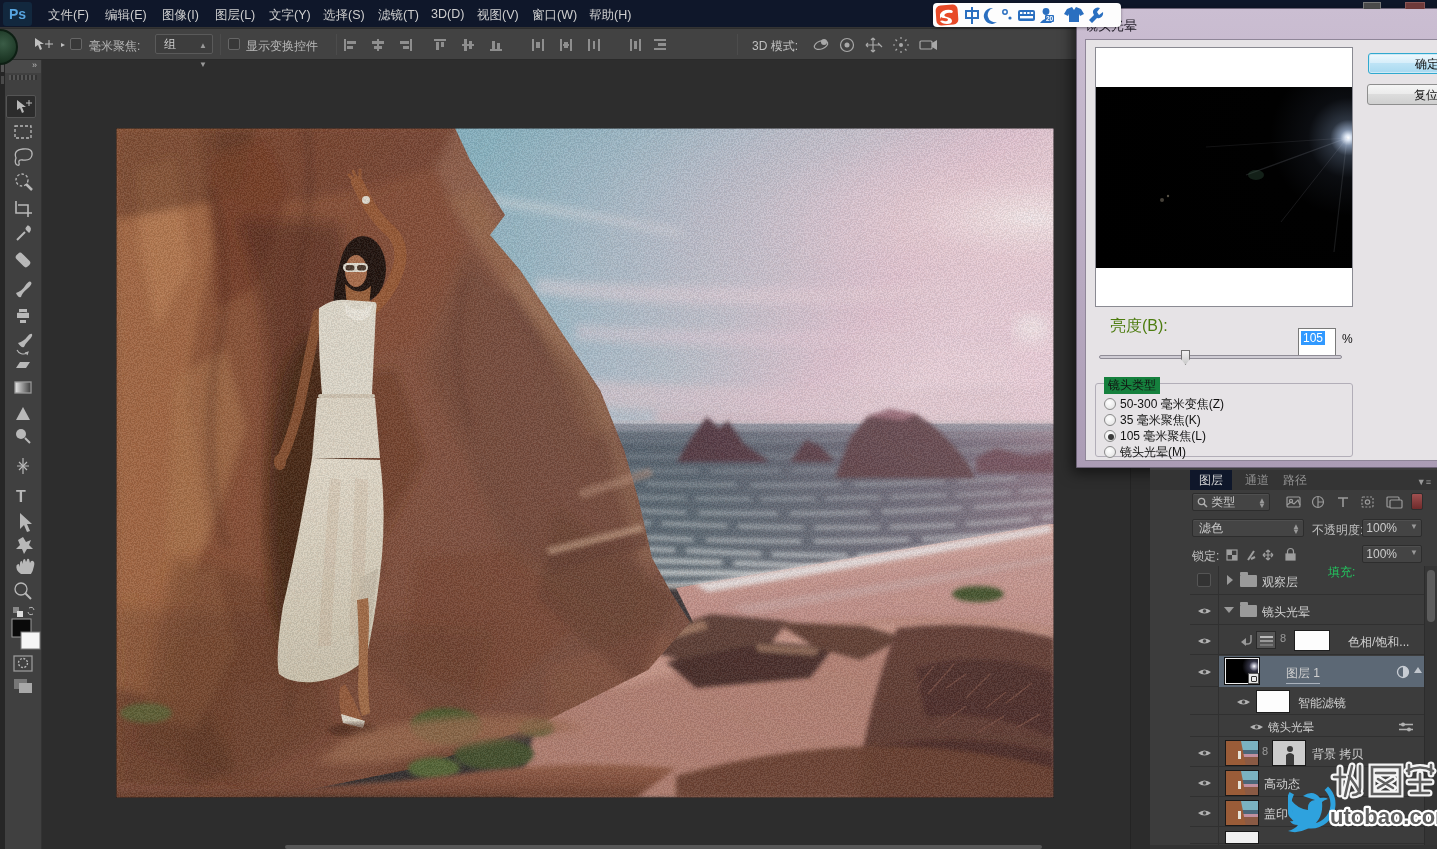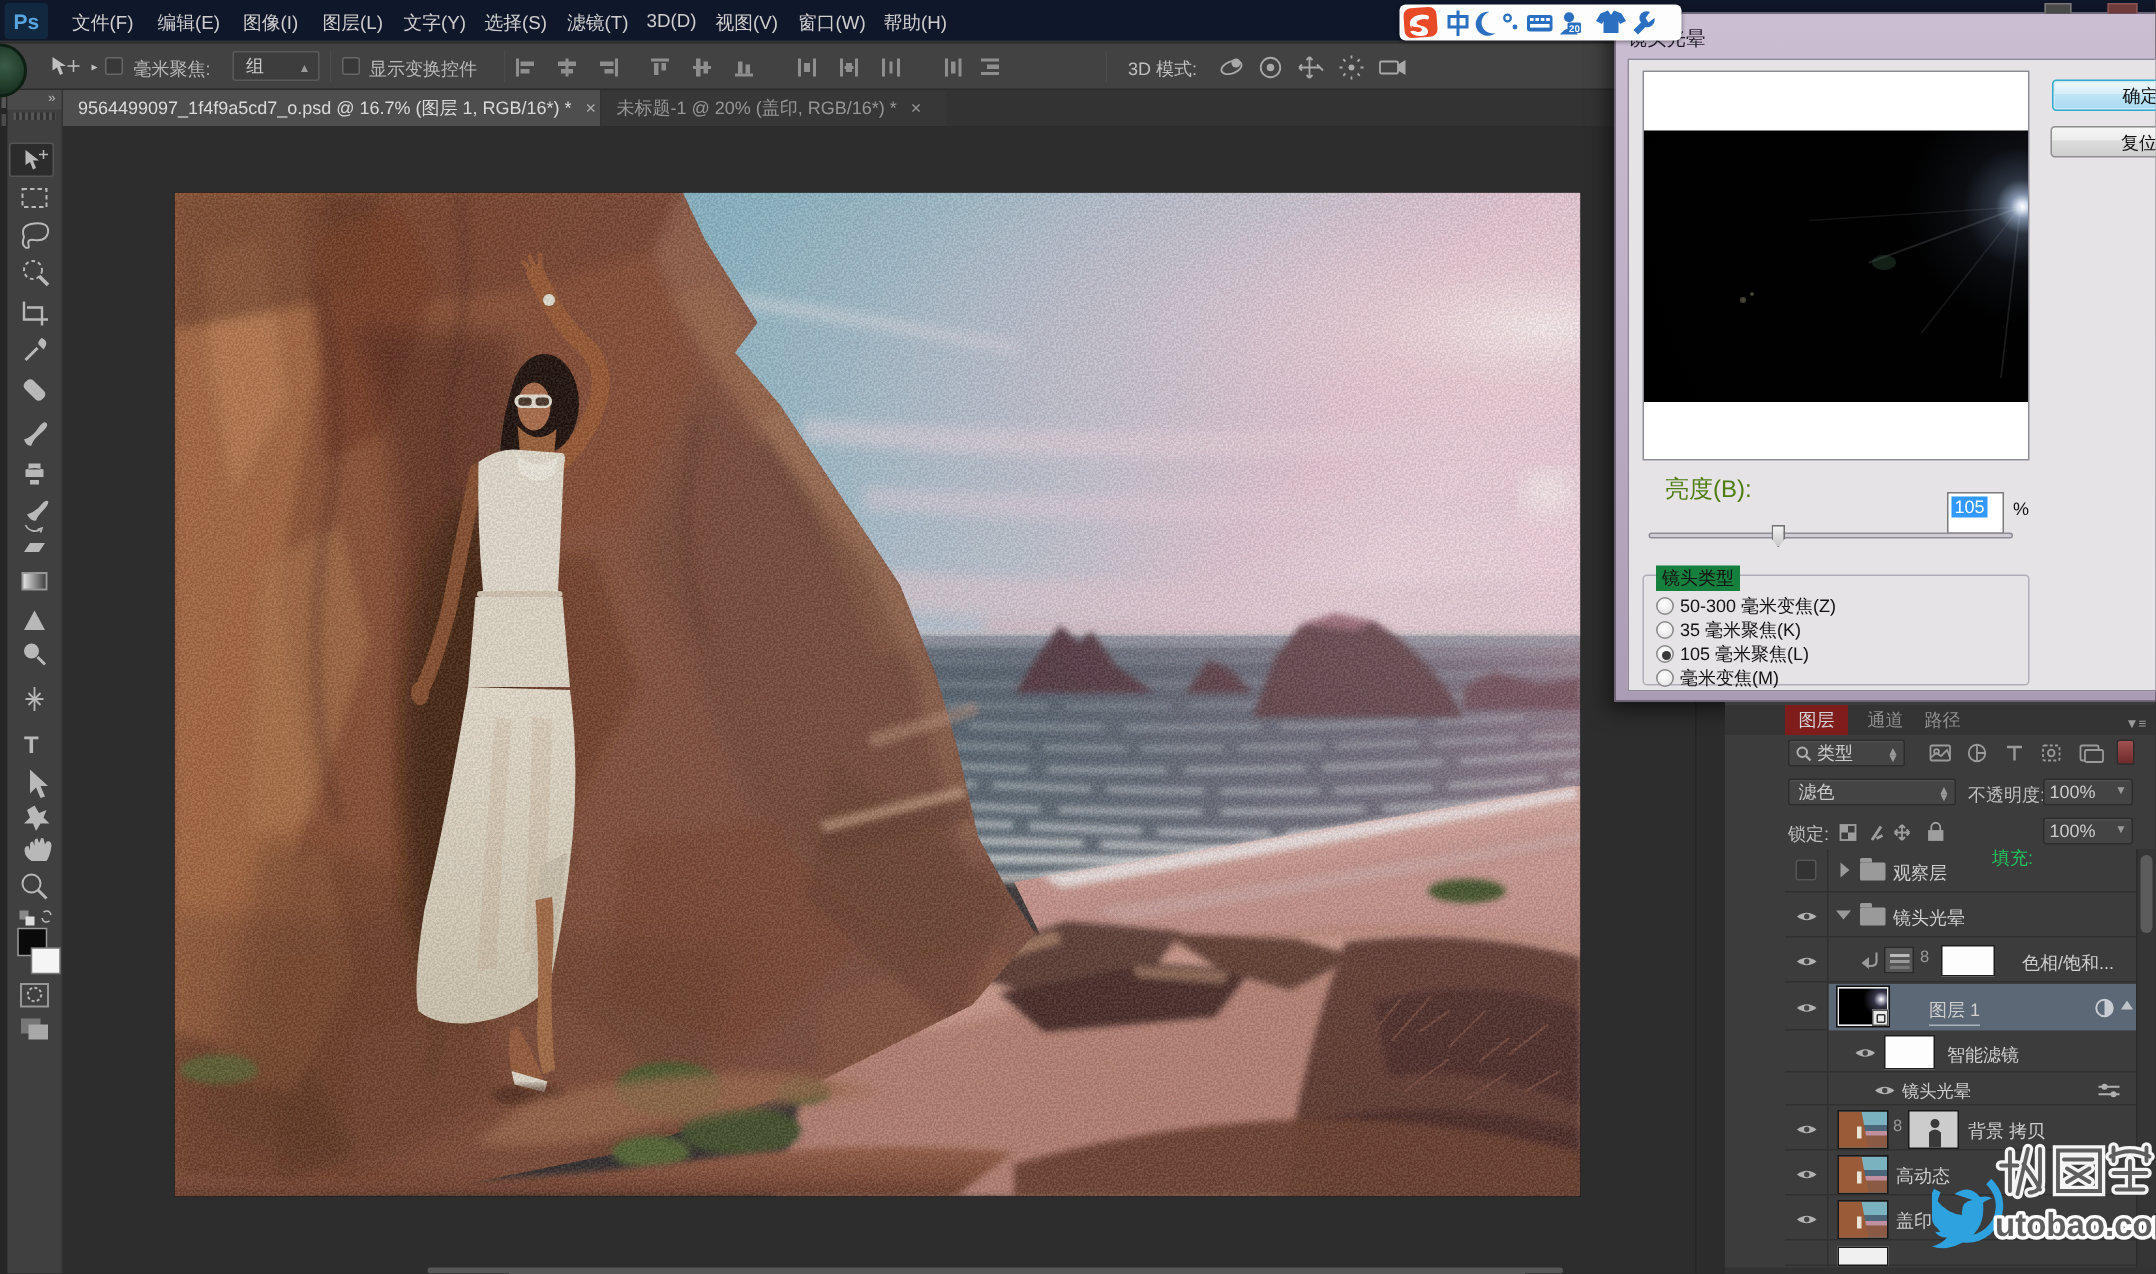--- a/index.html
+++ b/index.html
@@ -266,24 +266,20 @@
           <rect x="14" y="621" width="13" height="10" fill="#a8a8a8" stroke="none"></rect>
         </g>
 <defs>
           <linearGradient id="tg" x1="0" y1="0" x2="1" y2="0">
             <stop offset="0" stop-color="#e8e8e8"></stop>
             <stop offset="1" stop-color="#3a3a3a"></stop>
           </linearGradient>
         </defs>
 </svg>
     </div>
-<div class="abs" id="tabbar">
- <div class="dtab" style="left:0;width:358px;background:#4e4e4e;color:#dadada">9564499097_1f4f9a5cd7_o.psd @ 16.7% (图层 1, RGB/16*) * <span style="color:#aaa;margin-left:6px">×</span></div>
- <div class="dtab" style="left:359px;width:230px;background:#373737;color:#969696">未标题-1 @ 20% (盖印, RGB/16*) * <span style="margin-left:6px">×</span></div>
-</div>
 <div class="abs" id="hscrollthumb"></div>
 
 <div class="abs" id="dlg">
  <div id="dlgtitle" style="left:8px">镜头光晕</div>
  <div id="dlgbody">
   <div id="prevpanel">
           <div id="prevblack"><svg width="256" height="181" viewBox="0 0 256 181">
 <g stroke="#cfd4e2" fill="none">
 <path d="M251,51 L150,88" stroke-width="1.3" opacity="0.14"></path>
 <path d="M251,51 L185,135" stroke-width="1" opacity="0.11"></path>
@@ -304,28 +300,28 @@
         <div id="sliderthumb"></div>
   <div id="lensgroup">
           <div id="lenslabel">镜头类型</div>
    <div class="radio" style="left:8px;top:14px"></div>
           <div class="rlab" style="left:24px;top:12px">50-300 毫米变焦(Z)</div>
    <div class="radio" style="left:8px;top:30px"></div>
           <div class="rlab" style="left:24px;top:28px">35 毫米聚焦(K)</div>
    <div class="radio rsel" style="left:8px;top:46px"></div>
           <div class="rlab" style="left:24px;top:44px">105 毫米聚焦(L)</div>
    <div class="radio" style="left:8px;top:62px"></div>
-          <div class="rlab" style="left:24px;top:60px">毫米变焦(M)</div>
+          <div class="rlab" style="left:24px;top:60px">镜头光晕(M)</div>
   </div>
  </div>
 </div>
 
 <div class="abs" id="lpanel">
  <div id="ltabs">
-  <div class="ltab" style="left:40px;background:#7f1d1d;color:#d5d5d5">图层</div>
+  <div class="ltab" style="left:40px;background:#0f172a;color:#d5d5d5">图层</div>
   <div class="ltab" style="left:86px;color:#909090">通道</div>
   <div class="ltab" style="left:124px;color:#909090">路径</div>
   <div style="position:absolute;right:6px;top:7px;color:#9a9a9a;font-size:9px;letter-spacing:0">▼≡</div>
  </div>
  <div id="lfilter">
   <div class="combo" style="left:2px;top:3px;width:78px"><svg width="11" height="11" style="margin:3px 0 0 4px;vertical-align:top">
             <circle cx="4.5" cy="4.5" r="3.2" fill="none" stroke="#b0b0b0" stroke-width="1.3"></circle>
             <path d="M7,7 l3,3" stroke="#b0b0b0" stroke-width="1.6"></path>
           </svg> 类型 <span class="carr">▲<br>▼</span></div>
   <svg style="position:absolute;left:96px;top:5px" width="150" height="14" viewBox="0 0 150 14" fill="none" stroke="#9a9a9a" stroke-width="1.2">

